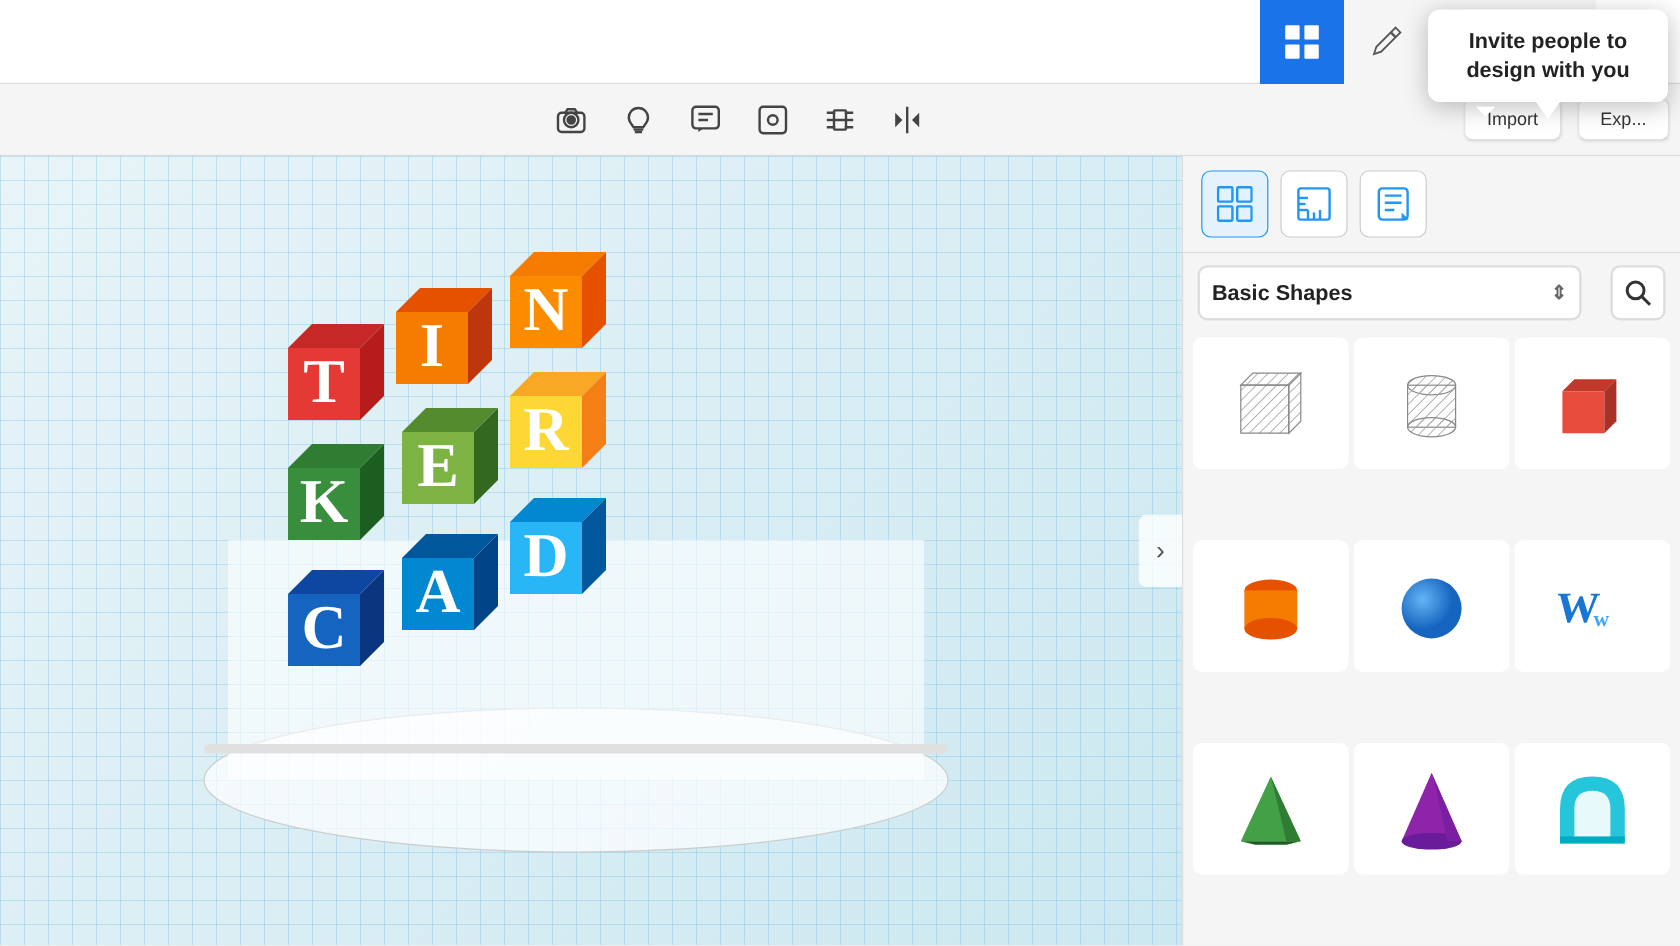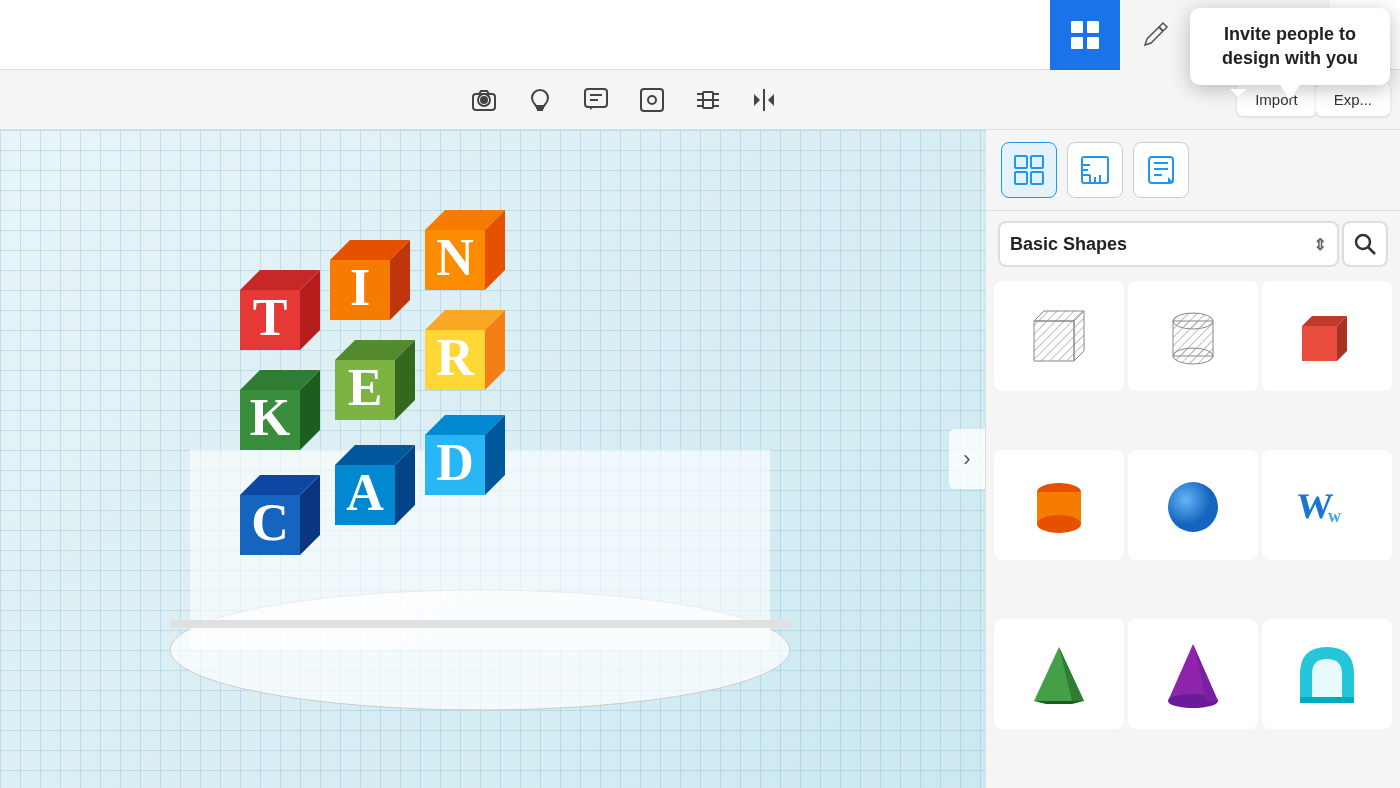--- a/index.html
+++ b/index.html
@@ -80,21 +80,21 @@
       justify-content: center;
       cursor: pointer;
       border-radius: 6px;
       border: none;
       background: transparent;
       font-size: 22px;
       color: #444;
     }
     .toolbar-right {
       display: flex;
-      gap: 0;
+      gap: 16px;
     }
     .toolbar-text-btn {
       padding: 8px 18px;
       border-radius: 6px;
       border: none;
       background: white;
       font-size: 15px;
       cursor: pointer;
       font-weight: 500;
       color: #333;
@@ -157,21 +157,21 @@
     .panel-icon-btn.active {
       border-color: #2196F3;
       background: #e3f2fd;
     }
 
     
     .shapes-selector {
       display: flex;
       align-items: center;
       margin: 10px 12px;
-      gap: 3px;
+      gap: 24px;
     }
     .shapes-dropdown {
       flex: 1;
       height: 46px;
       border: 2px solid #ddd;
       border-radius: 8px;
       background: white;
       font-size: 18px;
       font-weight: 600;
       color: #222;

